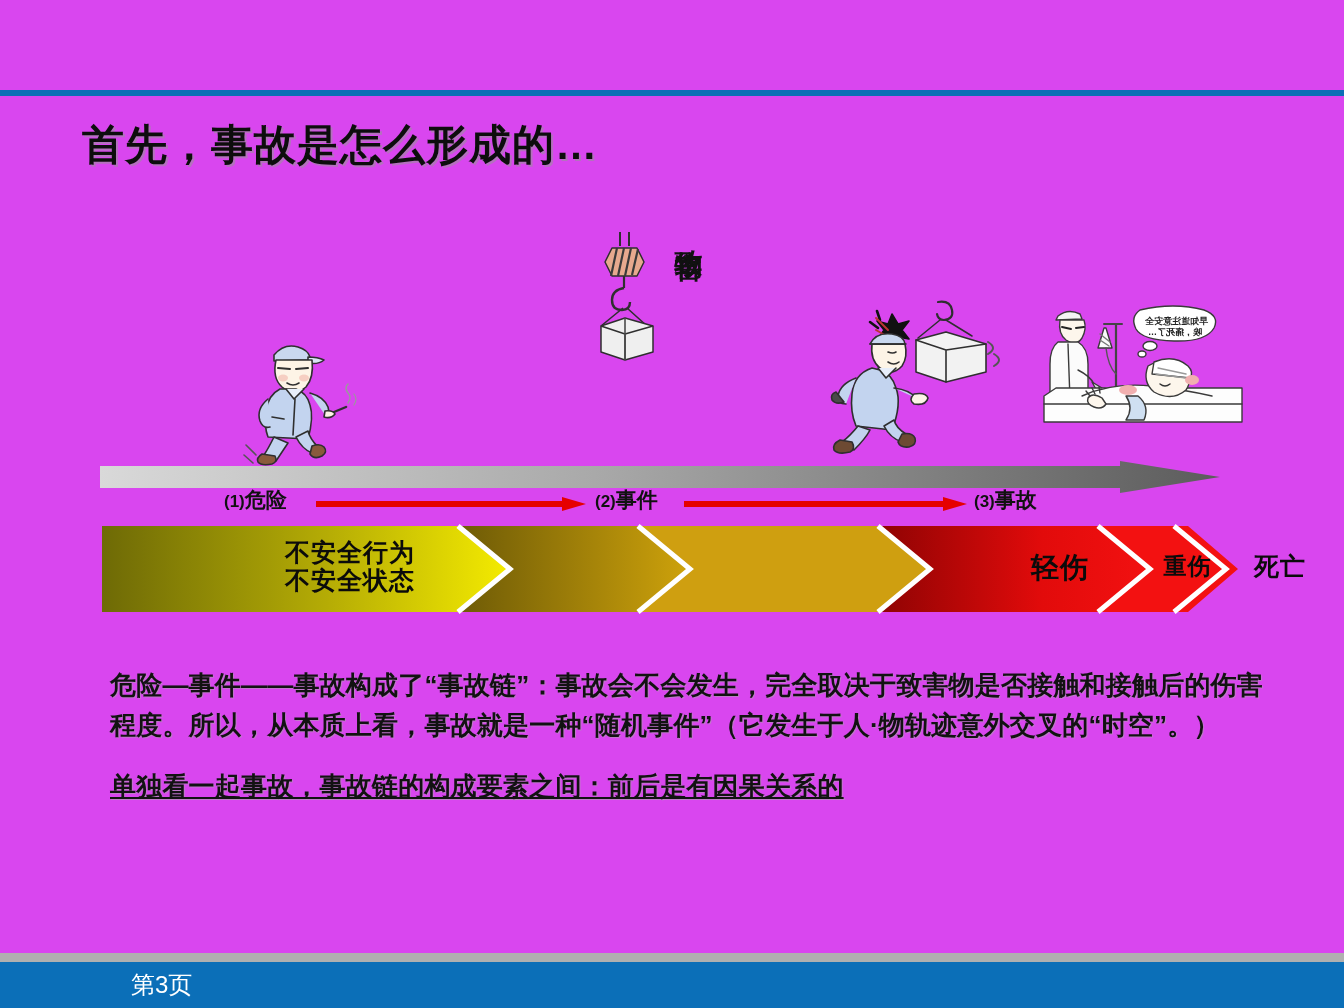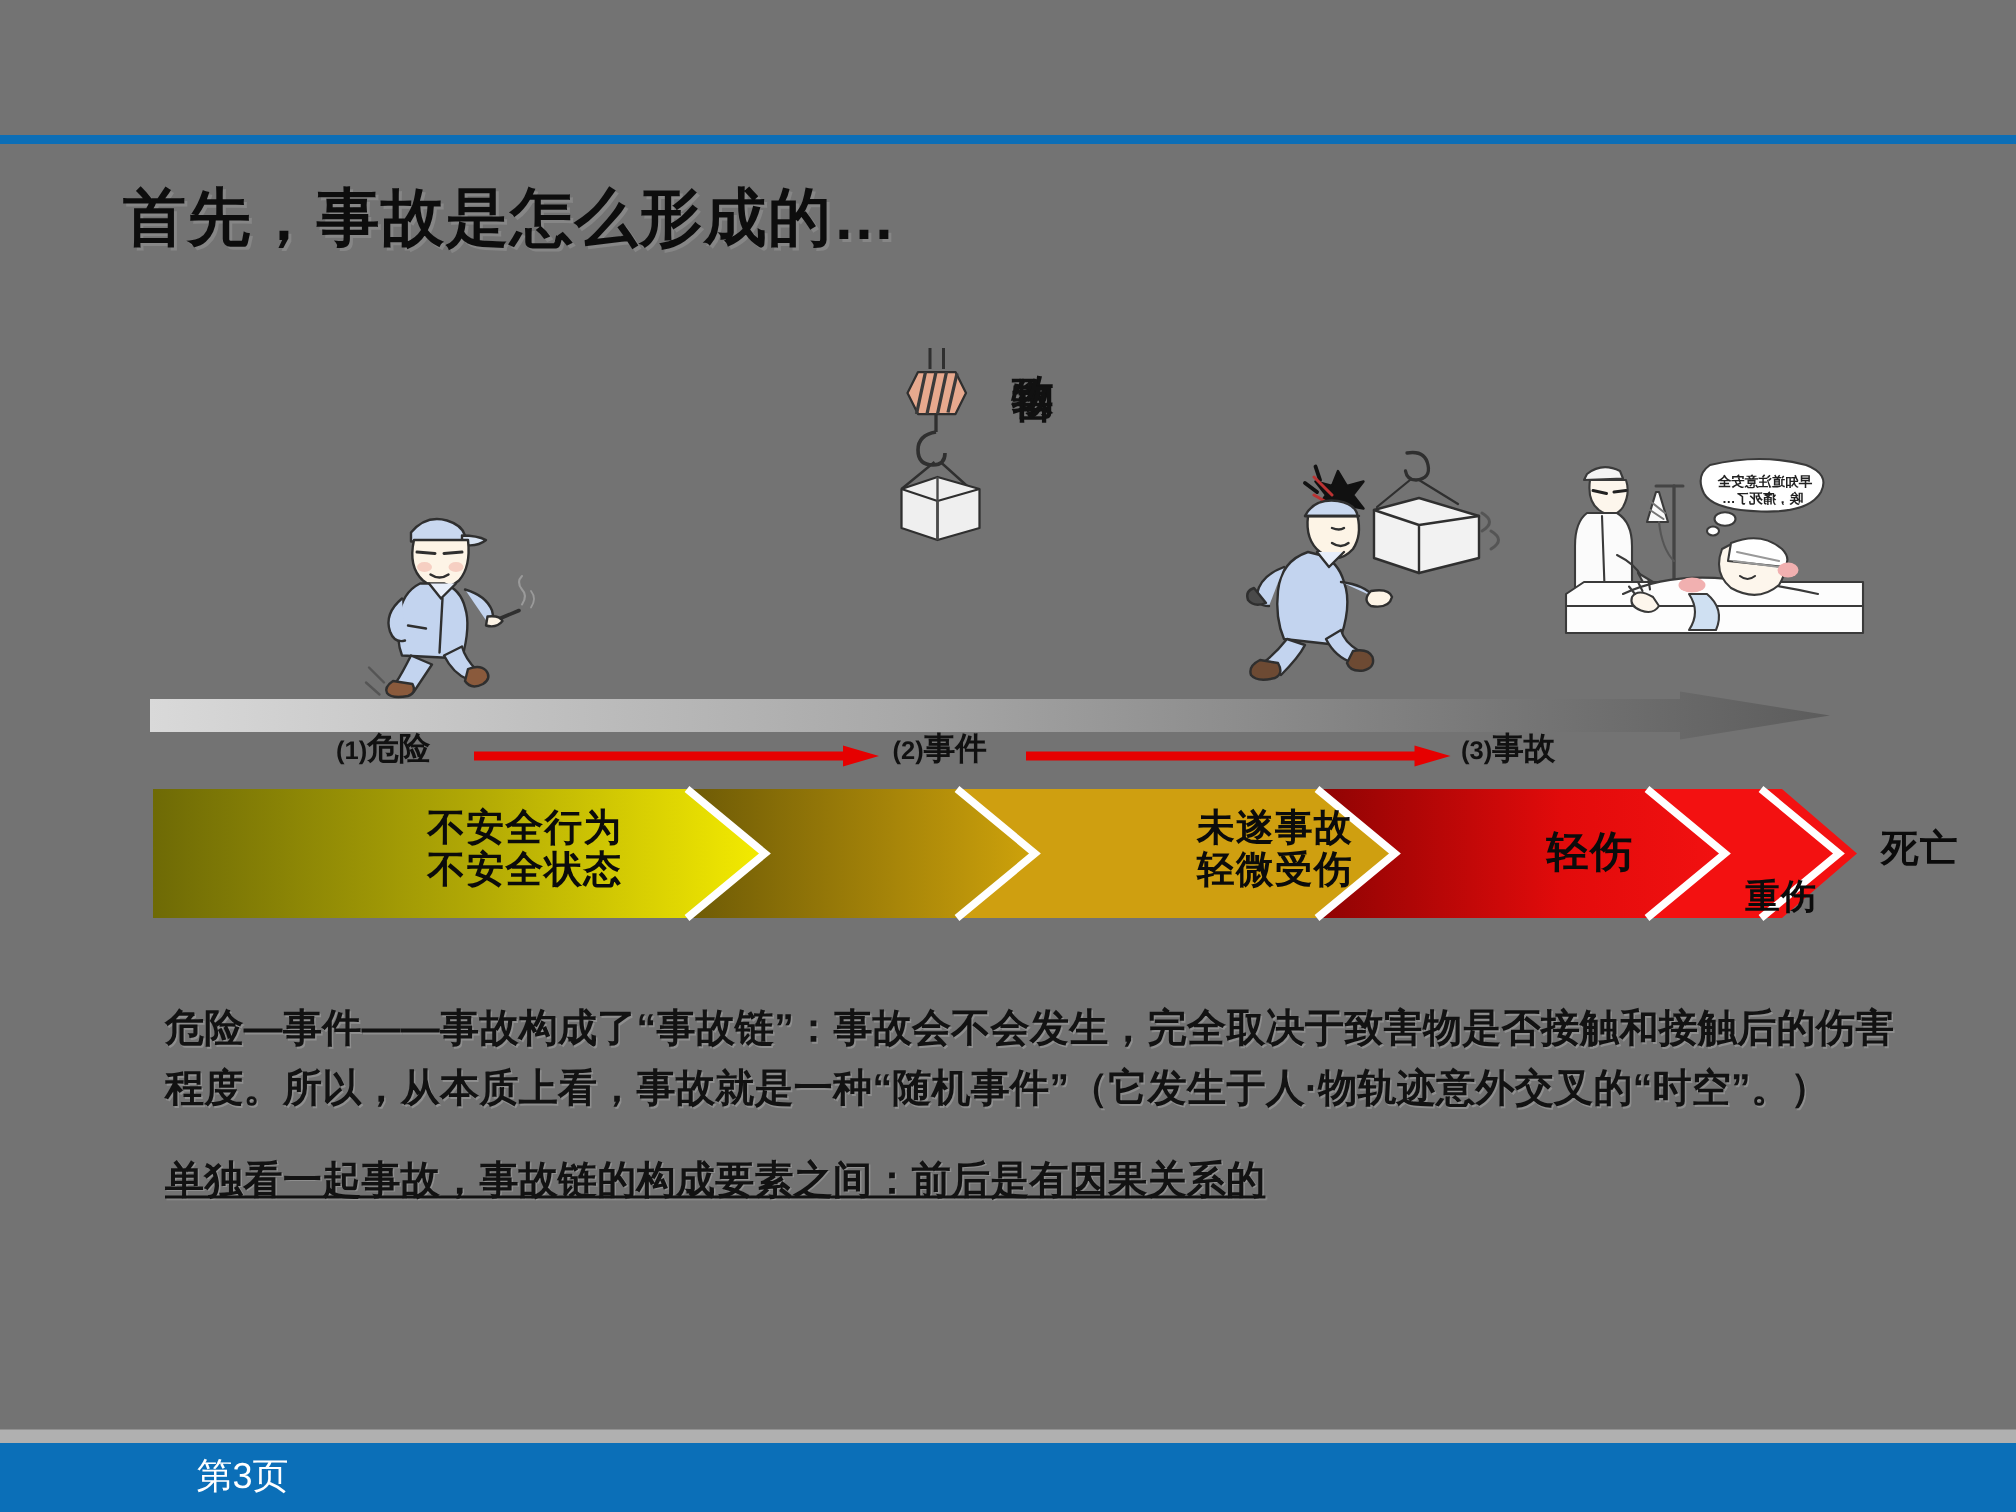--- a/index.html
+++ b/index.html
@@ -10,21 +10,21 @@
     width: 1344px;
     height: 1008px;
     background: #ffffff;
     font-family: "Liberation Sans", "DejaVu Sans", sans-serif;
     overflow: hidden;
     position: relative;
   }
   .slide {
     position: absolute;
     inset: 0;
-    background: #737373;
+    background: #d946ef;
   }
 
   
   .header-rule {
     position: absolute;
     left: 0;
     top: 90px;
     width: 1344px;
     height: 6px;
     background: #0c6eb6;
@@ -125,21 +125,21 @@
     color: #0b0b0b;
     text-align: center;
     line-height: 1.12;
     white-space: pre-line;
     letter-spacing: 1px;
   }
   .ct-1 { left: 130px; top: 14px; width: 240px; font-size: 25px; }
   .ct-2 { left: 455px; top: 14px; width: 170px; font-size: 25px; }
   .ct-3 { left: 640px; top: 14px; width: 220px; font-size: 25px; }
   .ct-4 { left: 890px; top: 28px; width: 140px; font-size: 28px; }
-  .ct-5 { left: 1035px; top: 30px; width: 105px; font-size: 23px; margin-top: 31px; }
+  .ct-5 { left: 1035px; top: 30px; width: 105px; font-size: 23px; }
   .ct-6 { left: 1130px; top: 28px; width: 100px; font-size: 25px; }
 
   
   .body-block {
     position: absolute;
     left: 110px;
     top: 666px;
     width: 1170px;
   }
   .para {
@@ -425,22 +425,20 @@
       <g fill="none" stroke="#ffffff" stroke-width="5">
         <path d="M358 2 L410 45 L358 88"></path>
         <path d="M538 2 L590 45 L538 88"></path>
         <path d="M778 2 L830 45 L778 88"></path>
         <path d="M998 2 L1050 45 L998 88"></path>
         <path d="M1074 2 L1126 45 L1074 88"></path>
       </g>
     </svg>
     <div class="chev-text ct-1">不安全行为
 不安全状态</div>
-    <div class="chev-text ct-3">未遂事故
-轻微受伤</div>
     <div class="chev-text ct-4">轻伤</div>
     <div class="chev-text ct-5">重伤</div>
     <div class="chev-text ct-6">死亡</div>
   </div>
 
   <div class="body-block">
     <p class="para p1">危险—事件——事故构成了“事故链”：事故会不会发生，完全取决于致害物是否接触和接触后的伤害程度。所以，从本质上看，事故就是一种“随机事件”（它发生于人·物轨迹意外交叉的“时空”。）</p>
     <p class="para p2">单独看一起事故，事故链的构成要素之间：前后是有因果关系的</p>
   </div>
 

